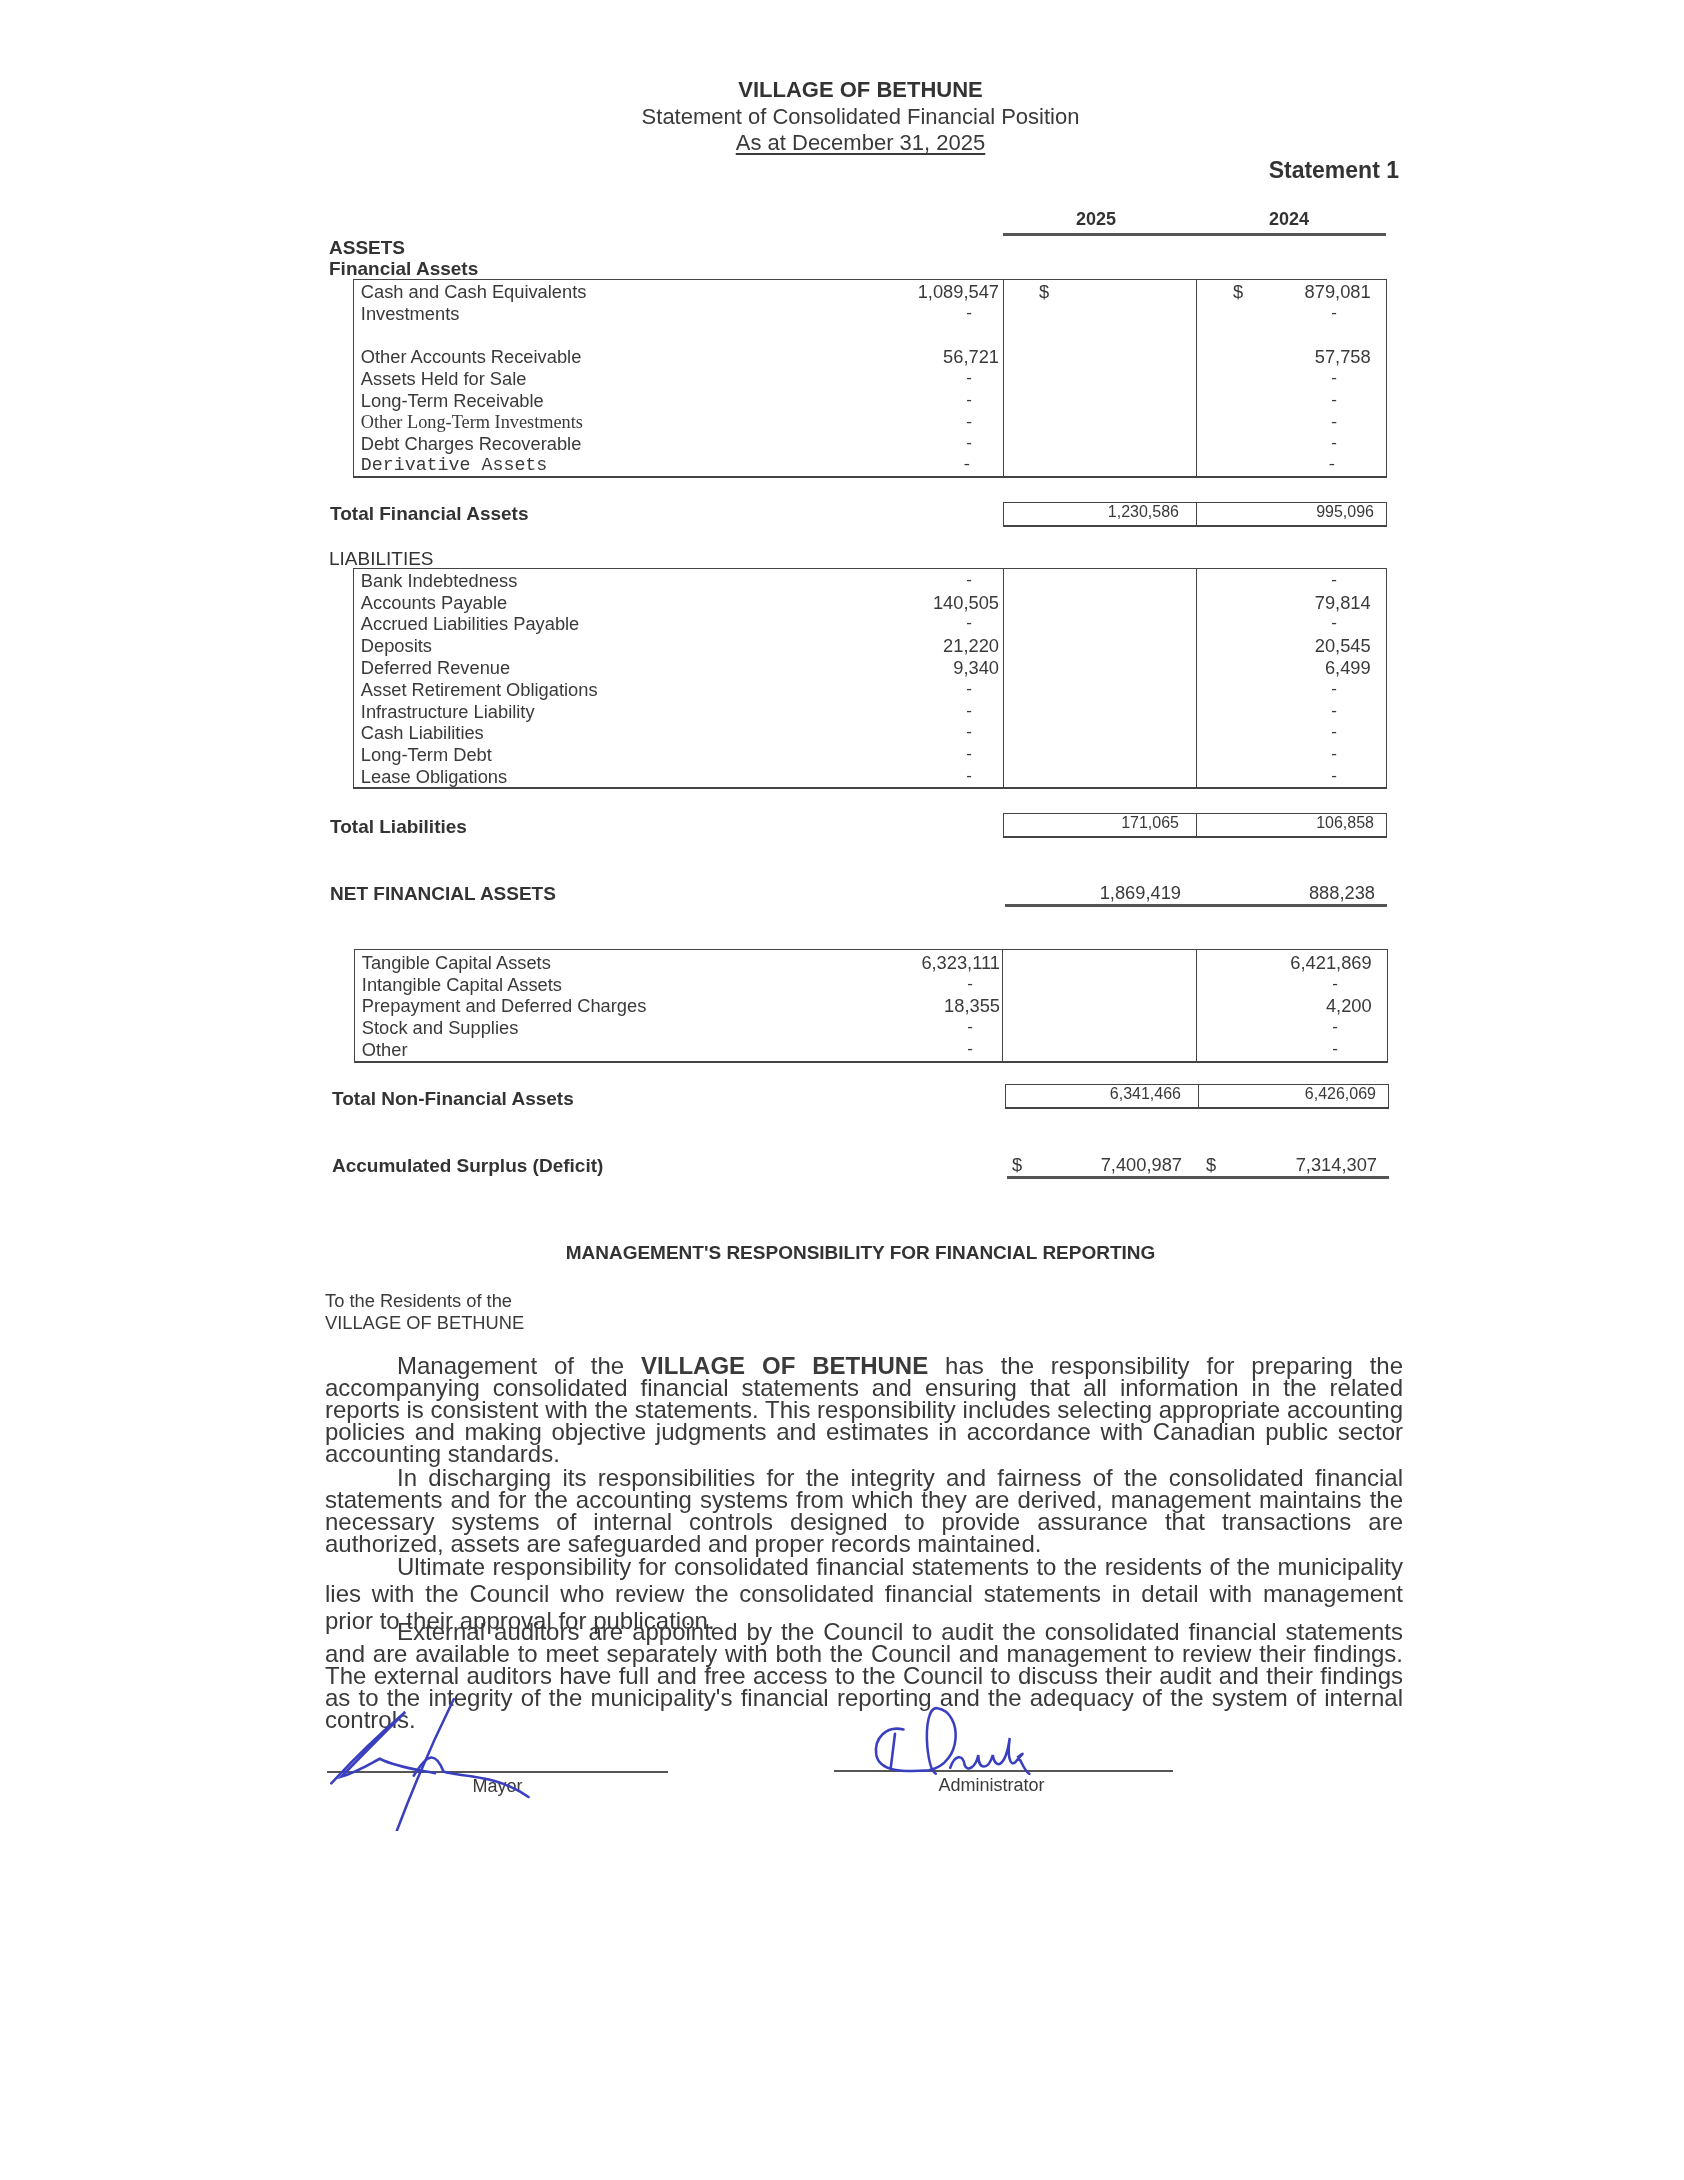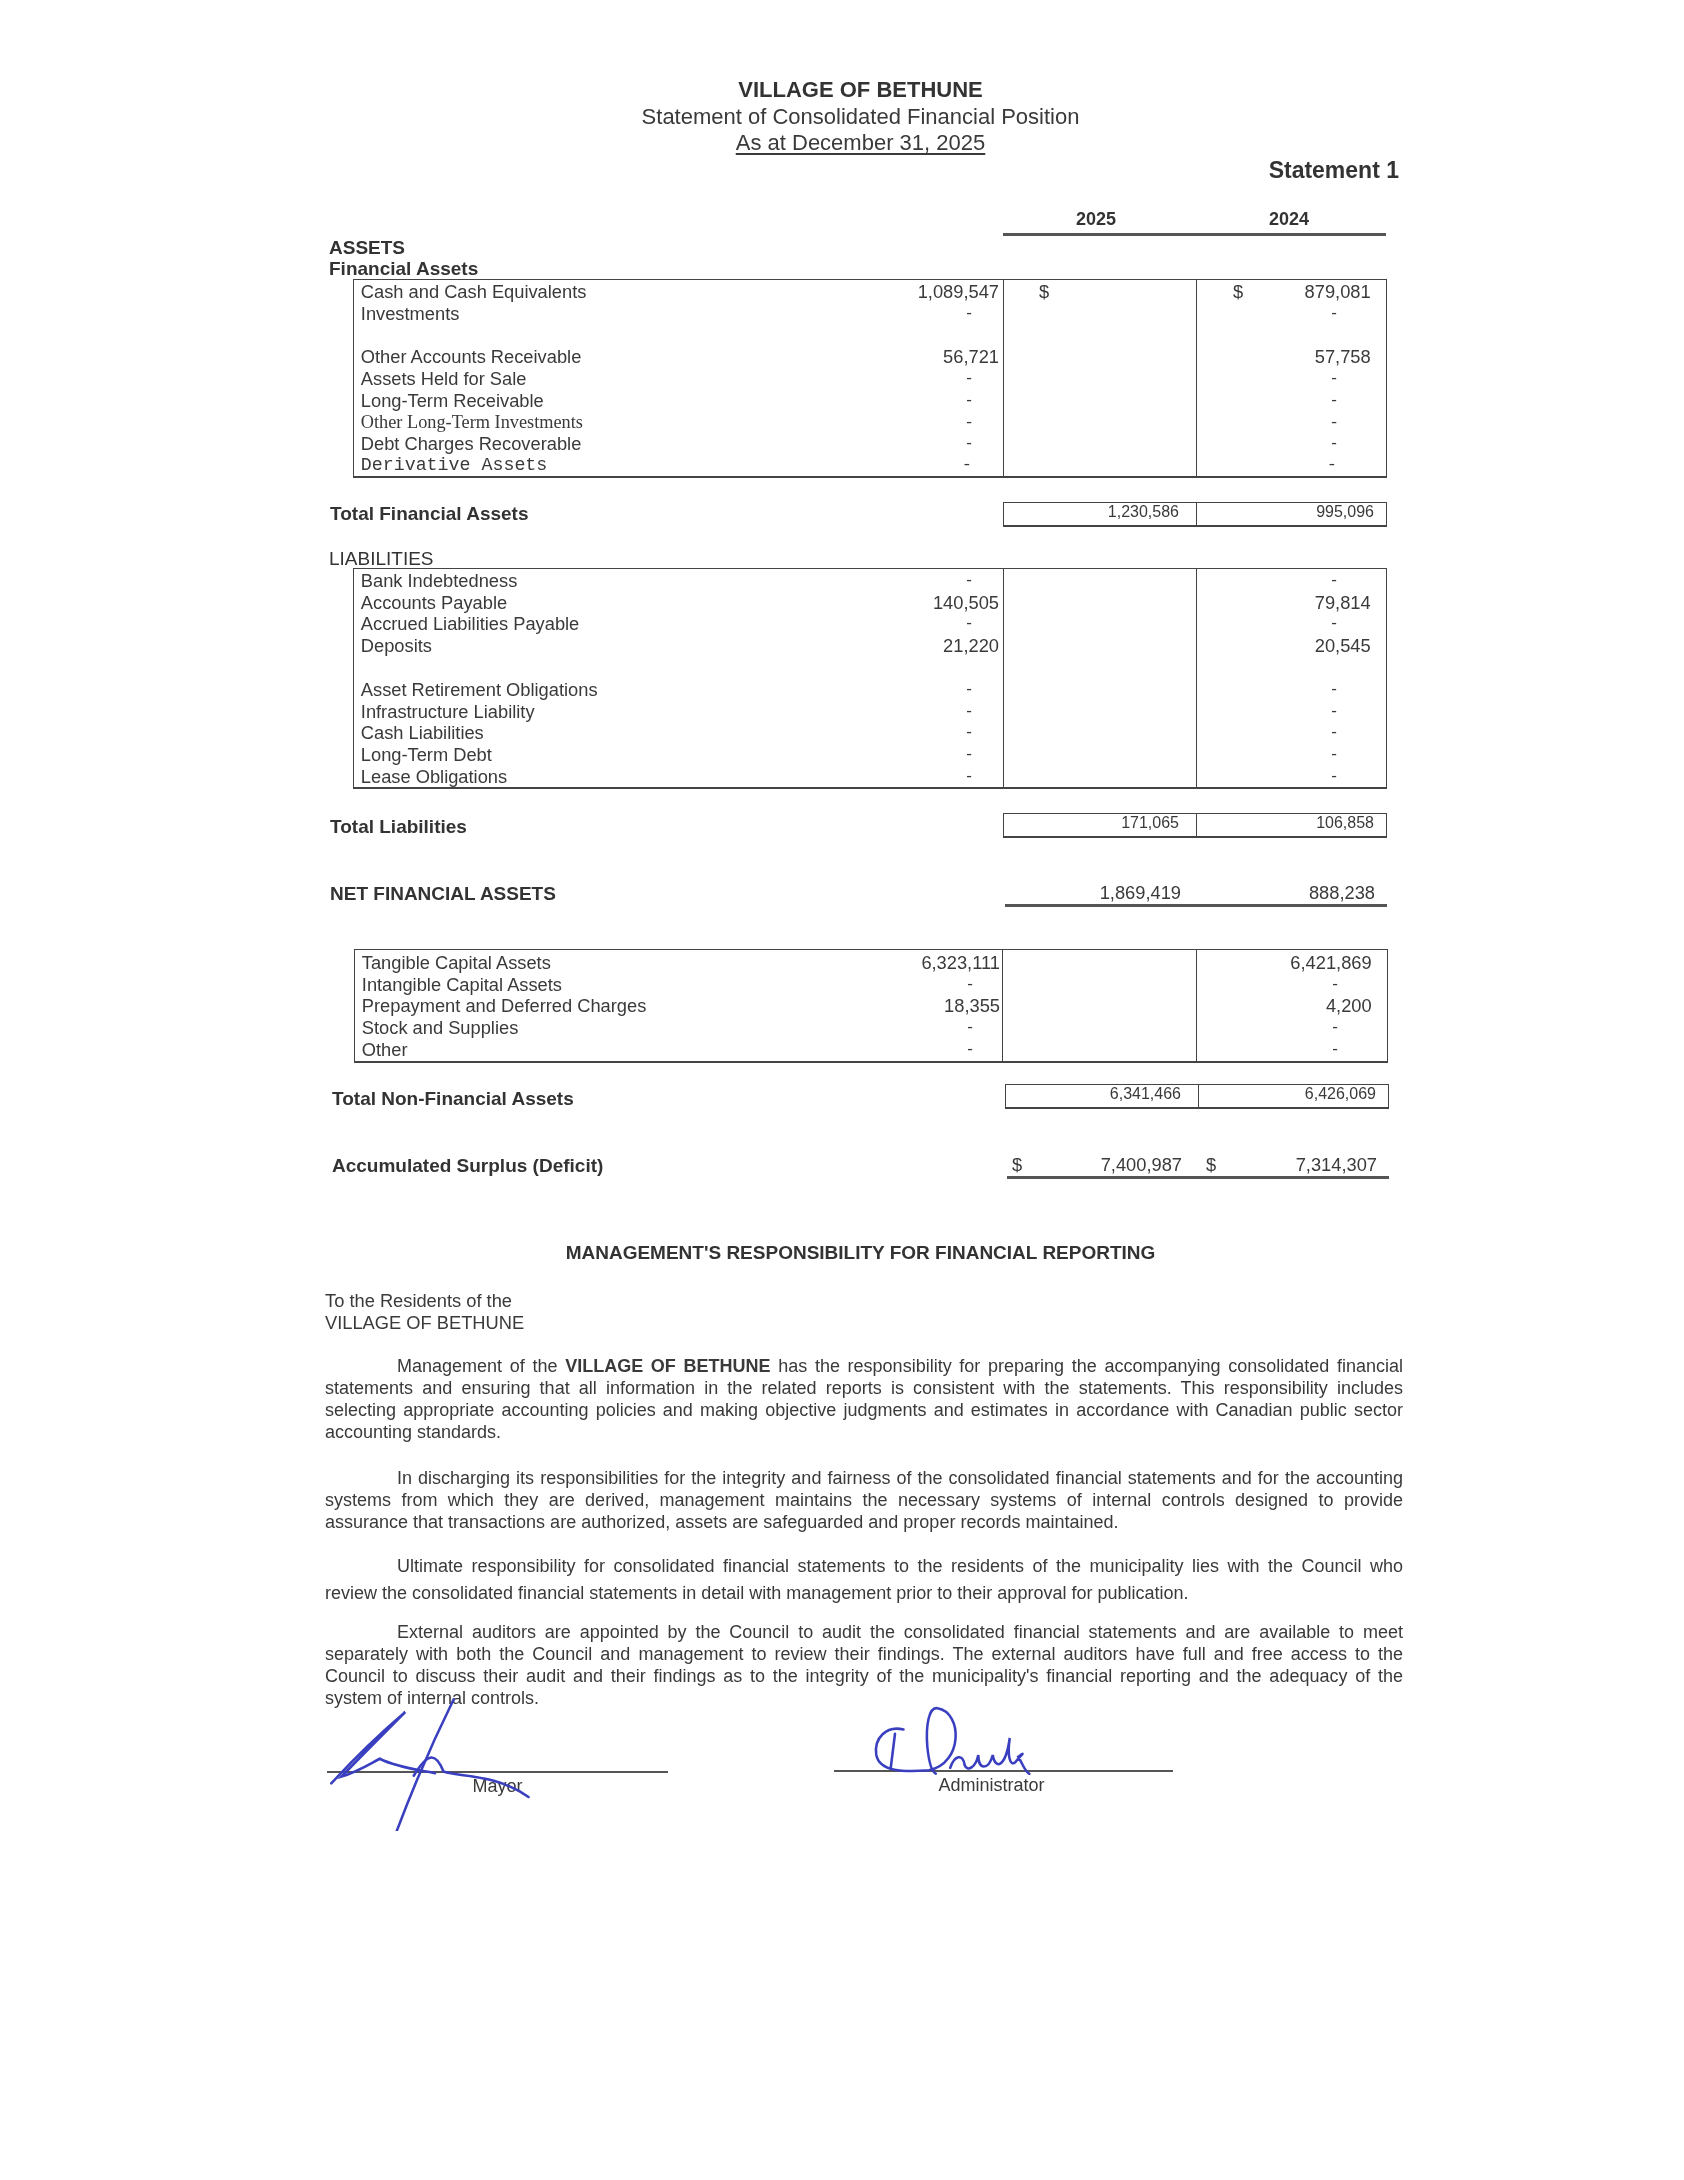--- a/index.html
+++ b/index.html
@@ -25,21 +25,21 @@
   .dash { font-size: 17px; }
   .tot-lbl { left: 330px; font-size: 19px; font-weight: bold; color: #333; }
   .tot-box { left: 1003px; width: 382px; height: 22px; border: 1.7px solid #444; border-bottom-width: 2.6px; font-size: 16px; }
   .tot-box .mid { position: absolute; left: 192px; top: 0; bottom: 0; border-left: 1.7px solid #444; }
   .tot-box .t1 { position: absolute; right: 207px; top: 0; }
   .tot-box .t2 { position: absolute; right: 12px; top: 0; }
   .uline { left: 1005px; width: 382px; height: 2.6px; background: #555; }
   .amt { font-size: 18.3px; }
   .mgmt-h { left: 0; width: 1721px; text-align: center; top: 1242px; font-size: 19px; font-weight: bold; color: #333; }
   .addr { left: 325px; font-size: 18.3px; }
-  .para { left: 325px; width: 1078px; font-size: 18px; line-height: 22px; text-align: justify; color: #3a3a3a; }
+  .para { left: 325px; width: 1078px; font-size: 24px; line-height: 22px; text-align: justify; color: #3a3a3a; }
   .para .ind { display: inline-block; width: 72px; }
   .sig-line { height: 1.7px; background: #555; }
   .sig-lbl { font-size: 18px; text-align: center; }
 </style>
 </head>
 <body>
 
 <div class="abs title">VILLAGE OF BETHUNE</div>
 <div class="abs subtitle">Statement of Consolidated Financial Position</div>
 <div class="abs date"><span>As at December 31, 2025</span></div>
@@ -122,20 +122,25 @@
     </div>
     <div class="row" style="top: 44px;">
       <span class="lbl">Accrued Liabilities Payable</span>
       <span class="v1 dash" style="right: 414px;">-</span>
       <span class="v2 dash" style="right: 49px;">-</span>
     </div>
     <div class="row" style="top: 66px;">
       <span class="lbl">Deposits</span>
       <span class="v1">21,220</span>
       <span class="v2">20,545</span>
+    </div>
+    <div class="row" style="top: 88px;">
+      <span class="lbl">Deferred Revenue</span>
+      <span class="v1">9,340</span>
+      <span class="v2">6,499</span>
     </div>
     <div class="row" style="top: 110px;">
       <span class="lbl">Asset Retirement Obligations</span>
       <span class="v1 dash" style="right: 414px;">-</span>
       <span class="v2 dash" style="right: 49px;">-</span>
     </div>
     <div class="row" style="top: 132px;">
       <span class="lbl">Infrastructure Liability</span>
       <span class="v1 dash" style="right: 414px;">-</span>
       <span class="v2 dash" style="right: 49px;">-</span>

